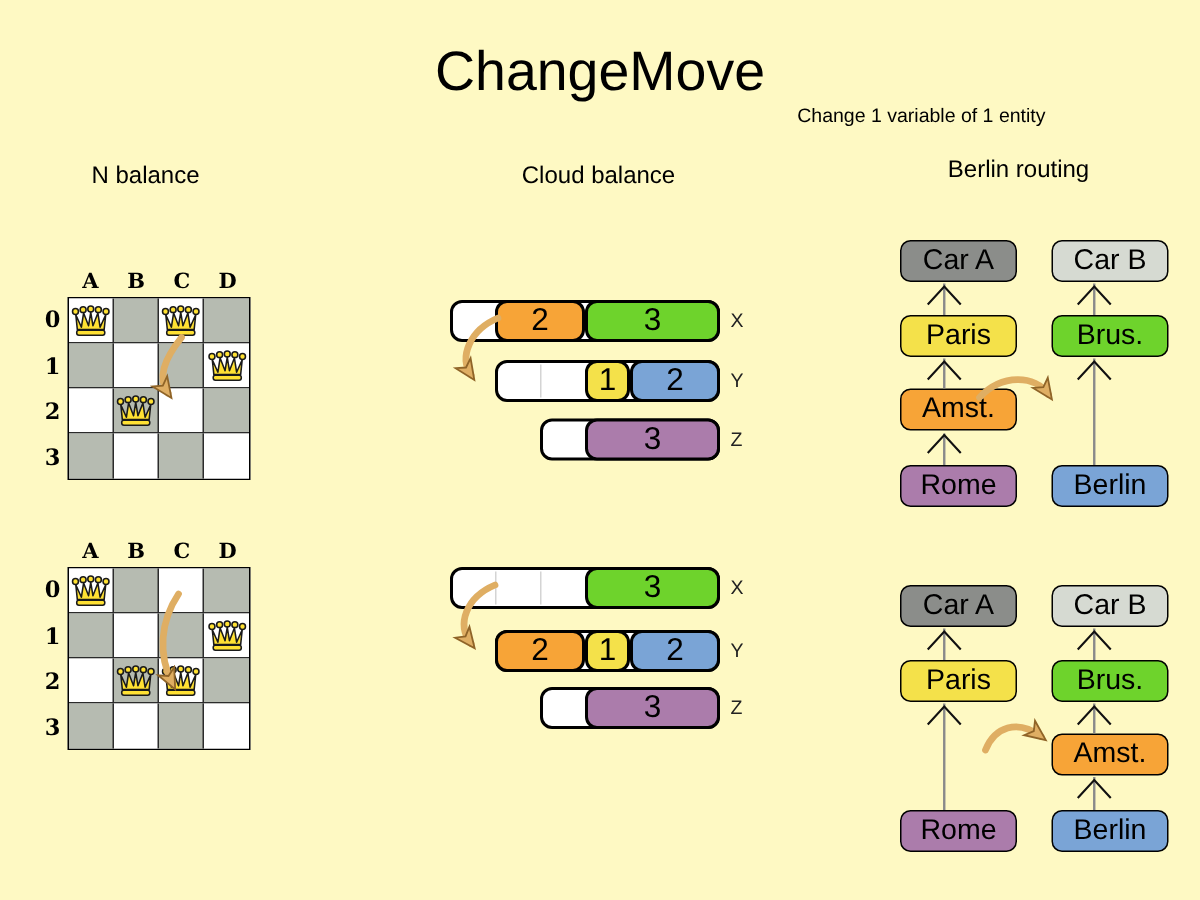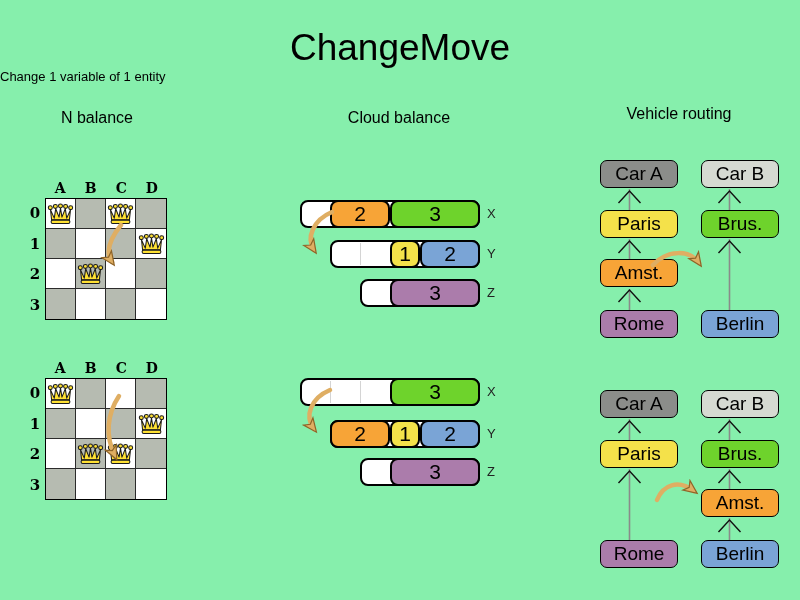--- a/index.html
+++ b/index.html
@@ -1,21 +1,21 @@
 <!DOCTYPE html>
 <html style="--board-dark: #B6BBB1; --arrow: #DFAE63;"><head>
 <meta charset="utf-8">
 <style>
   html,body{margin:0;padding:0;background:#fff;}
-  .canvas{position:relative;width:800px;height:600px;background:#86efac;overflow:hidden;
+  .canvas{position:relative;width:800px;height:600px;background:#fef9c3;overflow:hidden;
           font-family:"Liberation Sans",sans-serif;color:#000;text-decoration:underline;}
   
   .main-title{position:absolute;left:0;top:28px;width:800px;text-align:center;
               font-size:37px;line-height:40px;}
-  .main-subtitle{position:absolute;left:0;top:69px;width:697px;text-align:left;font-size:13px;}
+  .main-subtitle{position:absolute;left:0;top:69px;width:697px;text-align:right;font-size:13px;}
   .sec-title{position:absolute;text-align:center;font-size:16px;line-height:19px;}
   
   .board-group{position:absolute;}
   .col-labels{margin-left:20px;display:flex;height:18px;}
   .col-labels span{width:30.5px;text-align:center;font-family:"DejaVu Serif",serif;
                    font-weight:bold;font-size:14px;line-height:16px;}
   .board-row{display:flex;}
   .row-labels{width:20px;display:flex;flex-direction:column;}
   .row-labels span{height:30.5px;line-height:30.5px;text-align:center;
                    font-family:"DejaVu Serif",serif;font-weight:bold;font-size:15px;}
@@ -52,21 +52,21 @@
 <body>
 
 <div class="canvas">
 
   <div class="main-title">ChangeMove</div>
   <div class="main-subtitle">Change 1 variable of 1 entity</div>
 
   <div class="sec-title" style="left:17px;top:108px;width:160px;">N balance</div>
   <div class="sec-title" style="left:319px;top:108px;width:160px;">Cloud balance</div>
   <div class="sec-title" style="left:589px;top:104px;width:180px;">
-    <div>Vehicle routing</div>
+    <div>Berlin routing</div>
   </div>
 
   <div class="board-group" style="left:25px;top:180px;">
     <div class="col-labels">
       <span>A</span>
       <span>B</span>
       <span>C</span>
       <span>D</span>
     </div>
     <div class="board-row">

